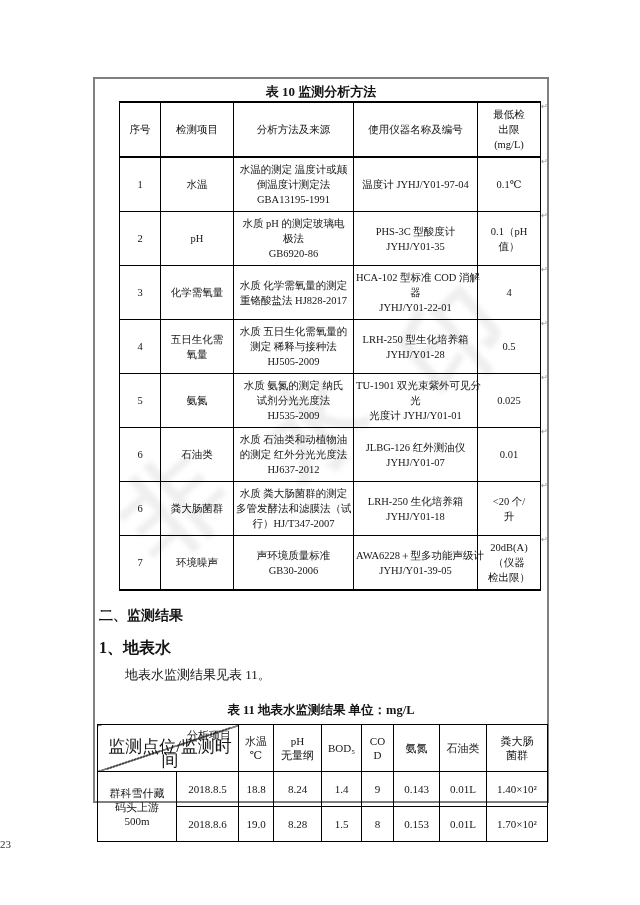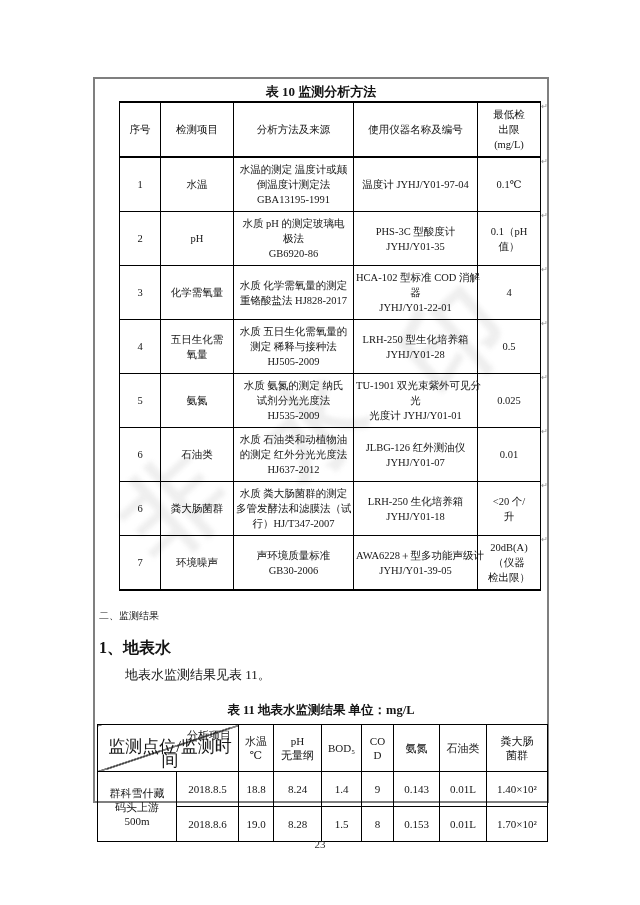--- a/index.html
+++ b/index.html
@@ -18,37 +18,37 @@
   .t10-title{margin-top:5px;text-align:center;font-weight:bold;font-size:13px;line-height:15px;}
   table{border-collapse:collapse;table-layout:fixed;}
   .t10{margin:2px 0 0 24px;width:421px;border-top:2px solid #000;border-bottom:2px solid #000;}
   .t10 th,.t10 td{border:1px solid #000;text-align:center;vertical-align:middle;
                   font-size:10.5px;line-height:15px;font-weight:normal;
                   padding:4px 2px;white-space:pre;}
   .t10 thead th{border-bottom:2px solid #000;}
   .cell-rel{position:relative;}
   .ret{position:absolute;top:0px;right:-8px;font-size:8px;color:#8e8e8e;
        font-family:"DejaVu Sans",sans-serif;line-height:8px;white-space:normal;}
-  .h2{margin:16px 0 14px 4px;font-weight:normal;font-size:10px;line-height:18px;}
+  .h2{margin:16px 0 14px 4px;font-weight:bold;font-size:14px;line-height:18px;}
   .h3{margin:12px 0 0 4px;font-weight:bold;font-size:16px;line-height:17px;}
   .para{margin:10px 0 0 4px;font-size:13px;line-height:17px;text-indent:2em;}
   .t11-title{margin-top:20px;text-align:center;font-weight:bold;font-size:12.5px;line-height:15px;}
   .t11{margin:6px 0 0 2px;width:450px;}
   .t11 th,.t11 td{border:1px solid #000;text-align:center;vertical-align:middle;
                   font-size:11px;line-height:14px;font-weight:normal;
                   padding:2px 1px;white-space:pre-line;}
   .t11 thead th{height:38px;}
   .t11 td{height:30px;}
   .diag{position:relative;padding:0;
         background-image:linear-gradient(to bottom right,
           transparent calc(50% - 0.6px), #000 calc(50% - 0.6px),
           #000 calc(50% + 0.6px), transparent calc(50% + 0.6px));}
   .diag-top{position:absolute;top:3px;right:7px;font-size:11px;}
   .diag-bottom{position:absolute;bottom:3px;left:4px;font-size:17px;}
-  .pageno{position:absolute;left:0;top:838px;width:640px;text-align:center;
+  .pageno{position:absolute;left:0;top:838px;width:640px;
           font-size:11px;color:#333;z-index:1;}
 </style>
 </head>
 <body>
 
 <div class="canvas">
 
   <div class="watermark" id="watermark">
       <span class="w0" style="color: rgba(130, 130, 130, 0.13);">非</span>
       <span class="w1" style="color: rgba(130, 130, 130, 0.13);">水</span>

